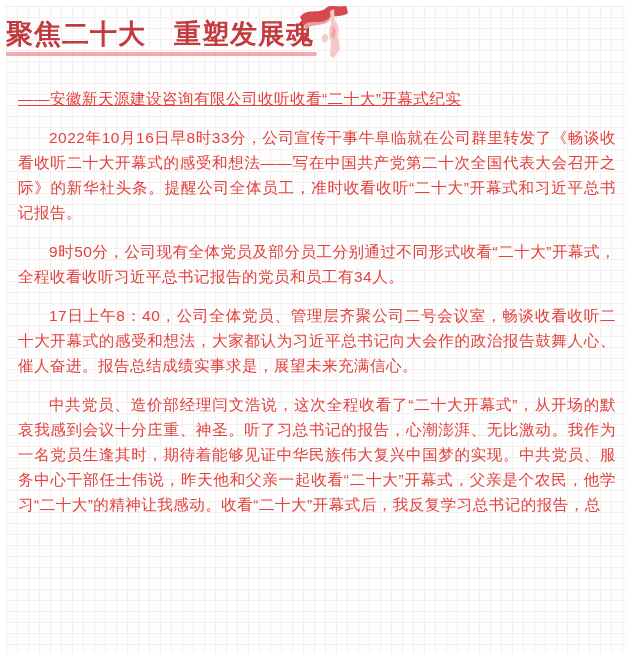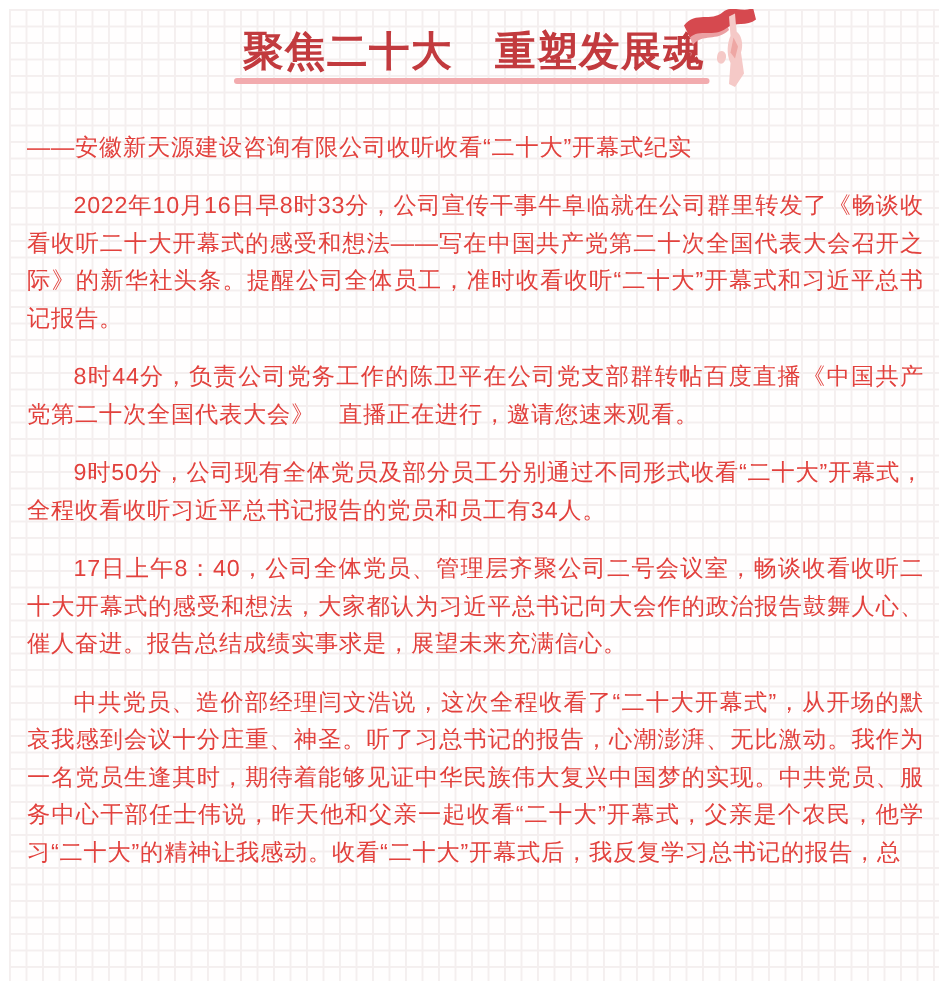--- a/index.html
+++ b/index.html
@@ -10,21 +10,21 @@
     width: 632px; height: 660px;
     border: 6px solid #ffffff;
     background-color: #fffefe;
     background-image:
       linear-gradient(var(--grid-color, #f4efef) 1px, transparent 1px),
       linear-gradient(90deg, var(--grid-color, #f4efef) 1px, transparent 1px);
     background-size: 11px 11px;
     overflow: hidden;
   }
 
-  .header { text-align: center; padding-top: 12px; }
+  .header { padding-top: 12px; }
   .title-wrap { display: inline-block; position: relative; }
   h1.title {
     font-size: 27px; line-height: 32px; font-weight: bold;
     letter-spacing: 1px; white-space: pre;
     color: var(--title-color, #c23a3e);
   }
   .underline {
     height: 4px; width: 103%; margin-left: -6px; margin-top: 2px;
     background: var(--underline-color, #f2abae);
     border-radius: 2px;
@@ -34,21 +34,21 @@
   }
 
   .content { padding: 30px 10px 0 12px; }
   .content p {
     color: var(--text-color, #e2413d);
     font-size: 15.5px; line-height: 25px;
     text-align: justify; letter-spacing: 0.5px;
     margin-bottom: 14px;
   }
   .content p.body-para { text-indent: 2em; }
-  .content p.subtitle { text-indent: 0; }
+  .content p.subtitle { text-indent: 0; text-decoration: underline; }
 </style>
 </head>
 <body>
 
 <div class="page">
 
   <div class="header">
     <div class="title-wrap">
       <h1 class="title">聚焦二十大　重塑发展魂</h1>
       <div class="underline"></div>
@@ -60,19 +60,18 @@
           <path fill="#eea7a4" d="M33 21 L36 27 L34 35 L31 31 Z"></path>
           <path fill="#f5c9c7" d="M25 30 C28 30 29 34 27 37 C25 40 22 38 22 35 C22 32 23 30 25 30 Z"></path>
         </svg>
       </span>
     </div>
   </div>
 
   <div class="content">
     <p class="subtitle">——安徽新天源建设咨询有限公司收听收看“二十大”开幕式纪实</p>
     <p class="body-para">2022年10月16日早8时33分，公司宣传干事牛阜临就在公司群里转发了《畅谈收看收听二十大开幕式的感受和想法——写在中国共产党第二十次全国代表大会召开之际》的新华社头条。提醒公司全体员工，准时收看收听“二十大”开幕式和习近平总书记报告。</p>
-    <p class="body-para">8时44分，负责公司党务工作的陈卫平在公司党支部群转帖百度直播《中国共产党第二十次全国代表大会》　直播正在进行，邀请您速来观看。</p>
     <p class="body-para">9时50分，公司现有全体党员及部分员工分别通过不同形式收看“二十大”开幕式，全程收看收听习近平总书记报告的党员和员工有34人。</p>
     <p class="body-para">17日上午8：40，公司全体党员、管理层齐聚公司二号会议室，畅谈收看收听二十大开幕式的感受和想法，大家都认为习近平总书记向大会作的政治报告鼓舞人心、催人奋进。报告总结成绩实事求是，展望未来充满信心。</p>
     <p class="body-para">中共党员、造价部经理闫文浩说，这次全程收看了“二十大开幕式”，从开场的默哀我感到会议十分庄重、神圣。听了习总书记的报告，心潮澎湃、无比激动。我作为一名党员生逢其时，期待着能够见证中华民族伟大复兴中国梦的实现。中共党员、服务中心干部任士伟说，昨天他和父亲一起收看“二十大”开幕式，父亲是个农民，他学习“二十大”的精神让我感动。收看“二十大”开幕式后，我反复学习总书记的报告，总</p>
   </div>
 
 </div>
 
 </body></html>

